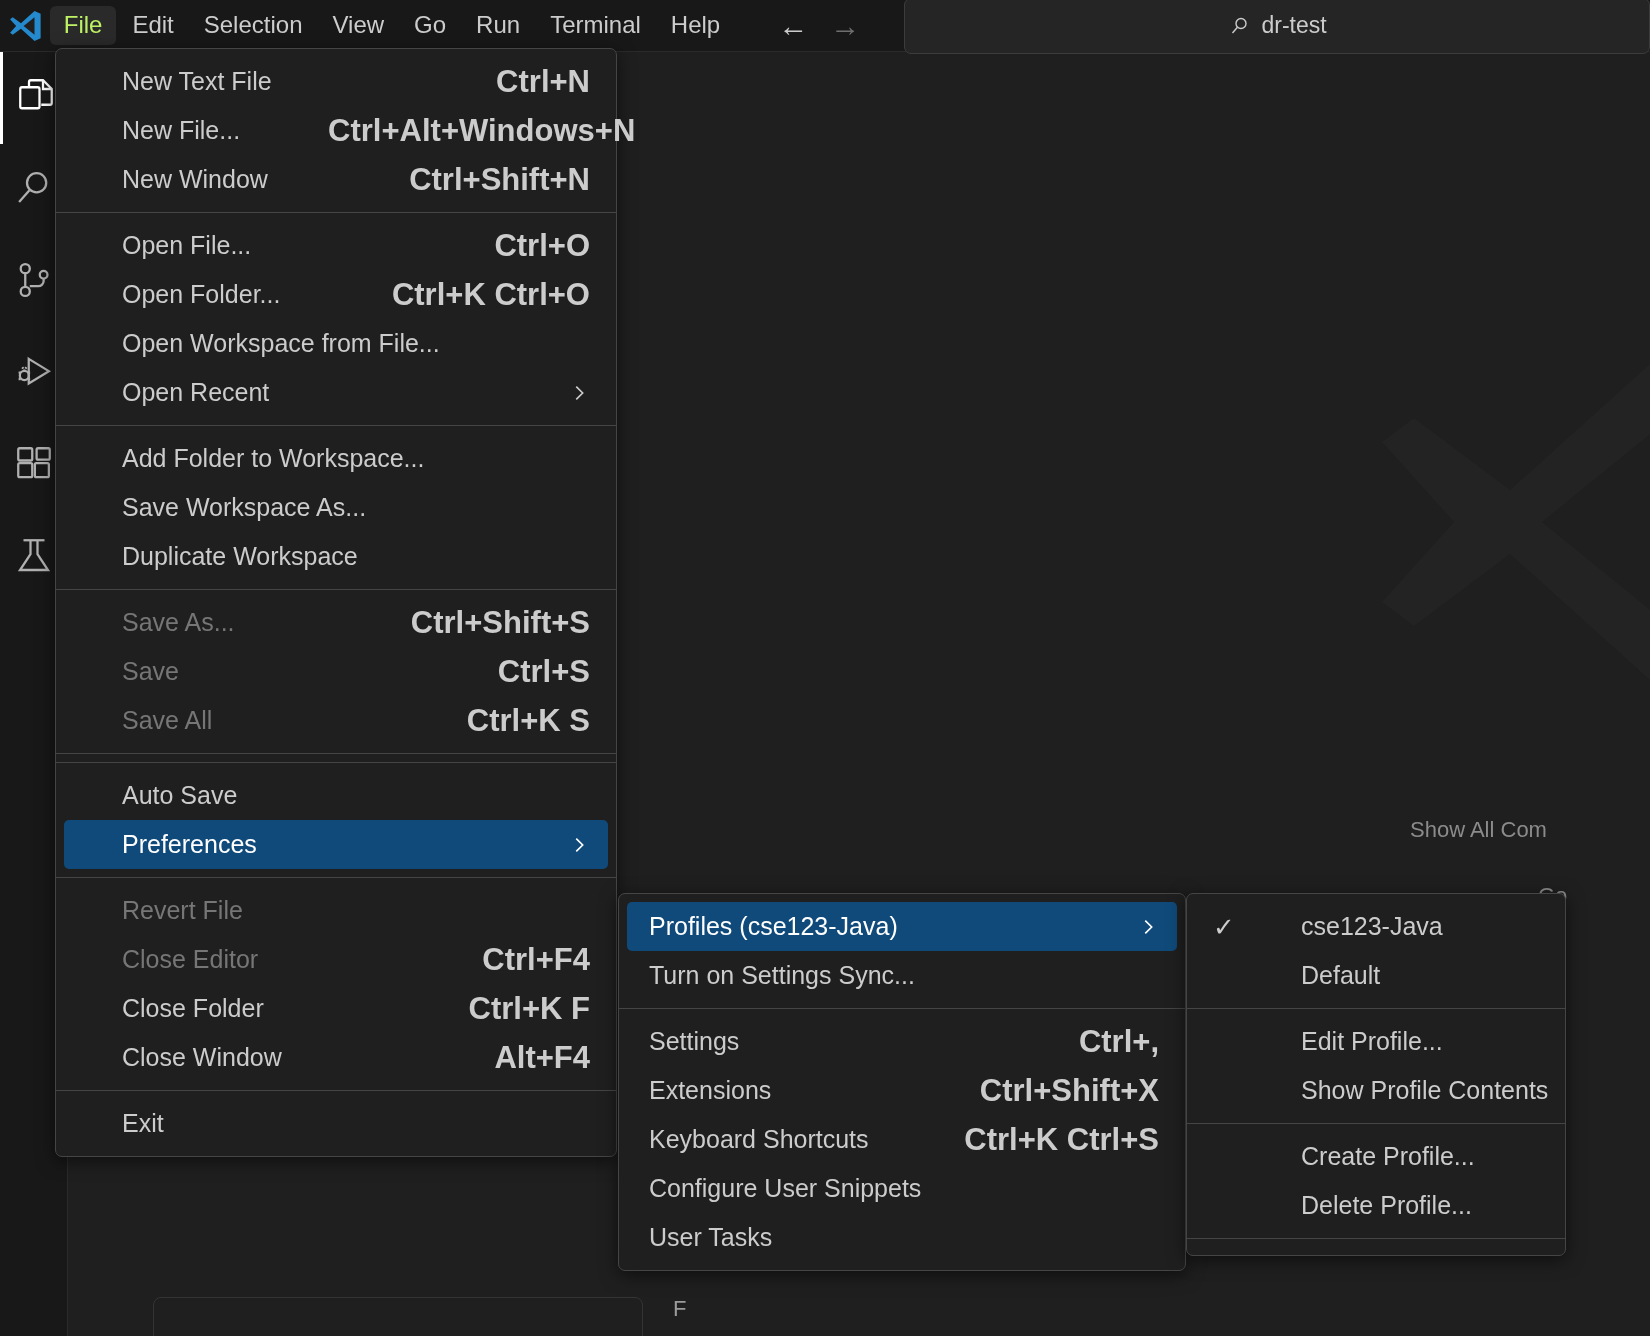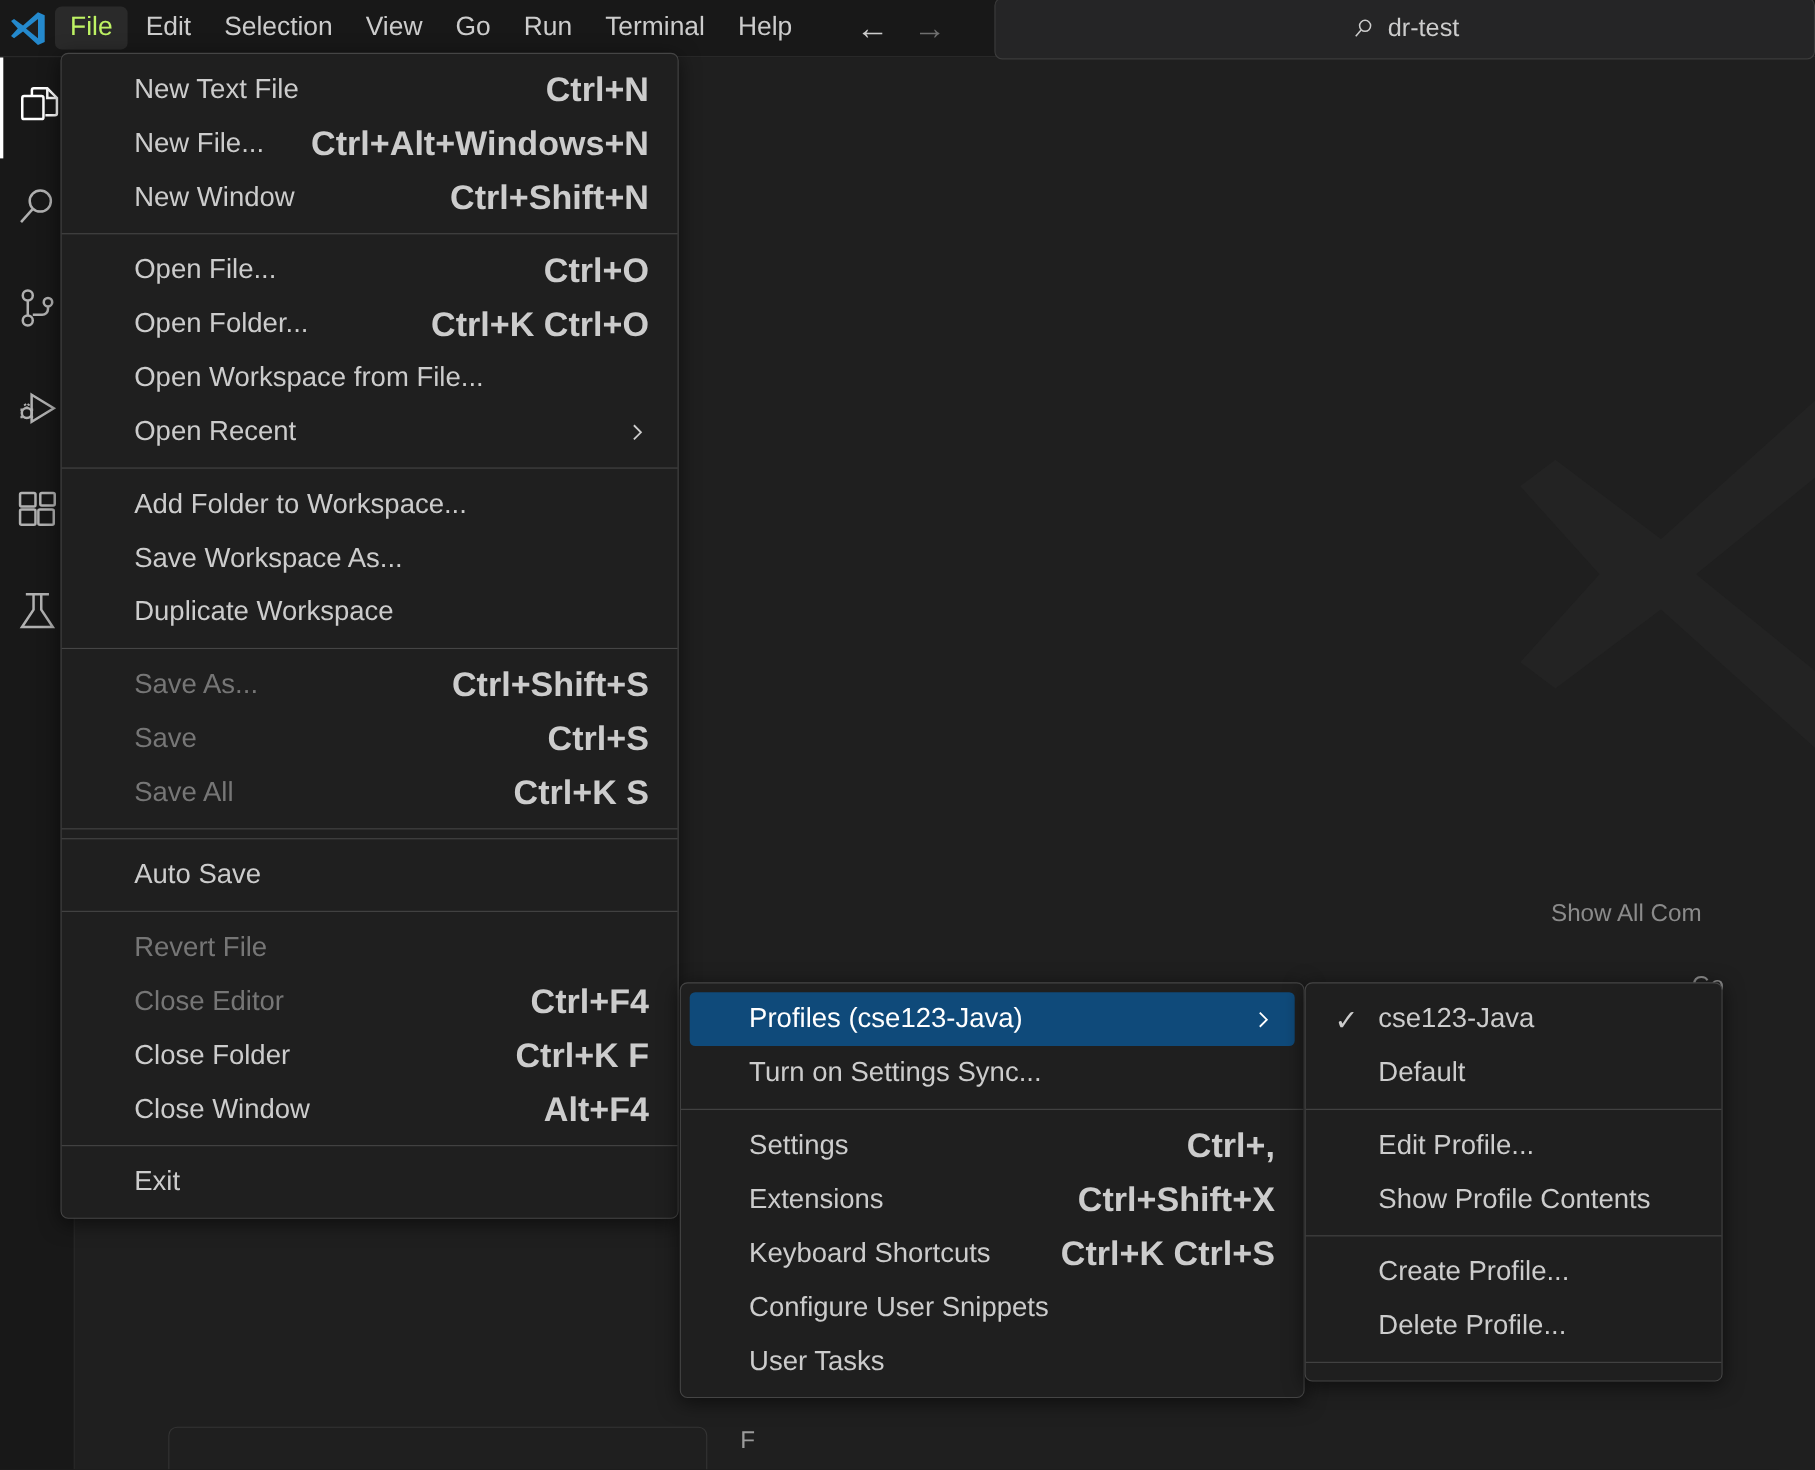--- a/index.html
+++ b/index.html
@@ -72,21 +72,21 @@
   .ghost-letter { position: absolute; left: 605px; top: 1244px; color: #9b9b9b; font-size: 22px; }
 
   
   .menu {
     position: absolute; background: #1f1f1f; border: 1px solid #454545;
     border-radius: 7px; box-shadow: 0 4px 18px rgba(0,0,0,0.55);
     padding: 8px 0; z-index: 40;
   }
   .menu-row {
     display: flex; align-items: center; height: 49px; padding: 0 18px 0 0;
-    margin: 0 8px; border-radius: 5px; position: relative;
+    margin: 0 8px; border-radius: 5px; position: relative; gap: 48px;
   }
   .menu-row.selected { background: #0f4a7a; }
   .menu-label {
     font-size: 25px; color: #cccccc; white-space: nowrap; flex: 1 1 auto;
   }
   .menu-row.selected .menu-label { color: #ffffff; }
   .menu-row.disabled .menu-label,
   .menu-row.disabled .menu-key { color: #767676; }
   .menu-key {
     font-size: 31px; color: #cccccc; white-space: nowrap; margin-left: 40px; font-weight: bold;
@@ -96,21 +96,21 @@
   .submenu-arrow { margin-left: 34px; display: flex; align-items: center; }
   .menu-sep { height: 1px; background: #454545; margin: 8px 0; }
 
   
   #file-menu     { left: 55px;   top: 48px;  width: 562px; }
   #prefs-menu    { left: 618px;  top: 893px; width: 568px; }
   #profiles-menu { left: 1186px; top: 893px; width: 380px; }
 
   #file-menu .menu-row        { padding-left: 58px; }
   #file-menu .menu-key        { color: #cccccc; }
-  #prefs-menu .menu-row       { padding-left: 54px; }
+  #prefs-menu .menu-row       { padding-left: 22px; }
   #profiles-menu .menu-row    { padding-left: 0; }
   #profiles-menu .menu-label  { }
 </style>
 </head>
 <body>
 
 <div id="app">
 
   <div class="editor-area">
     <div class="watermark">
@@ -285,20 +285,28 @@
     </div>
 
     <div class="menu-sep"></div>
 
 
     <div class="menu-sep"></div>
 
     <div class="menu-row">
       <span class="menu-label">Auto Save</span>
     </div>
+    <div class="menu-row selected">
+      <span class="menu-label">Preferences</span>
+      <span class="submenu-arrow">
+        <svg width="22" height="22" viewBox="0 0 24 24" fill="none" stroke="#ffffff" stroke-width="1.8">
+            <path d="M9 5l7 7-7 7"></path>
+          </svg>
+      </span>
+    </div>
 
     <div class="menu-sep"></div>
 
     <div class="menu-row disabled">
       <span class="menu-label">Revert File</span>
     </div>
     <div class="menu-row disabled">
       <span class="menu-label">Close Editor</span>
       <span class="menu-key">Ctrl+F4</span>
     </div>

